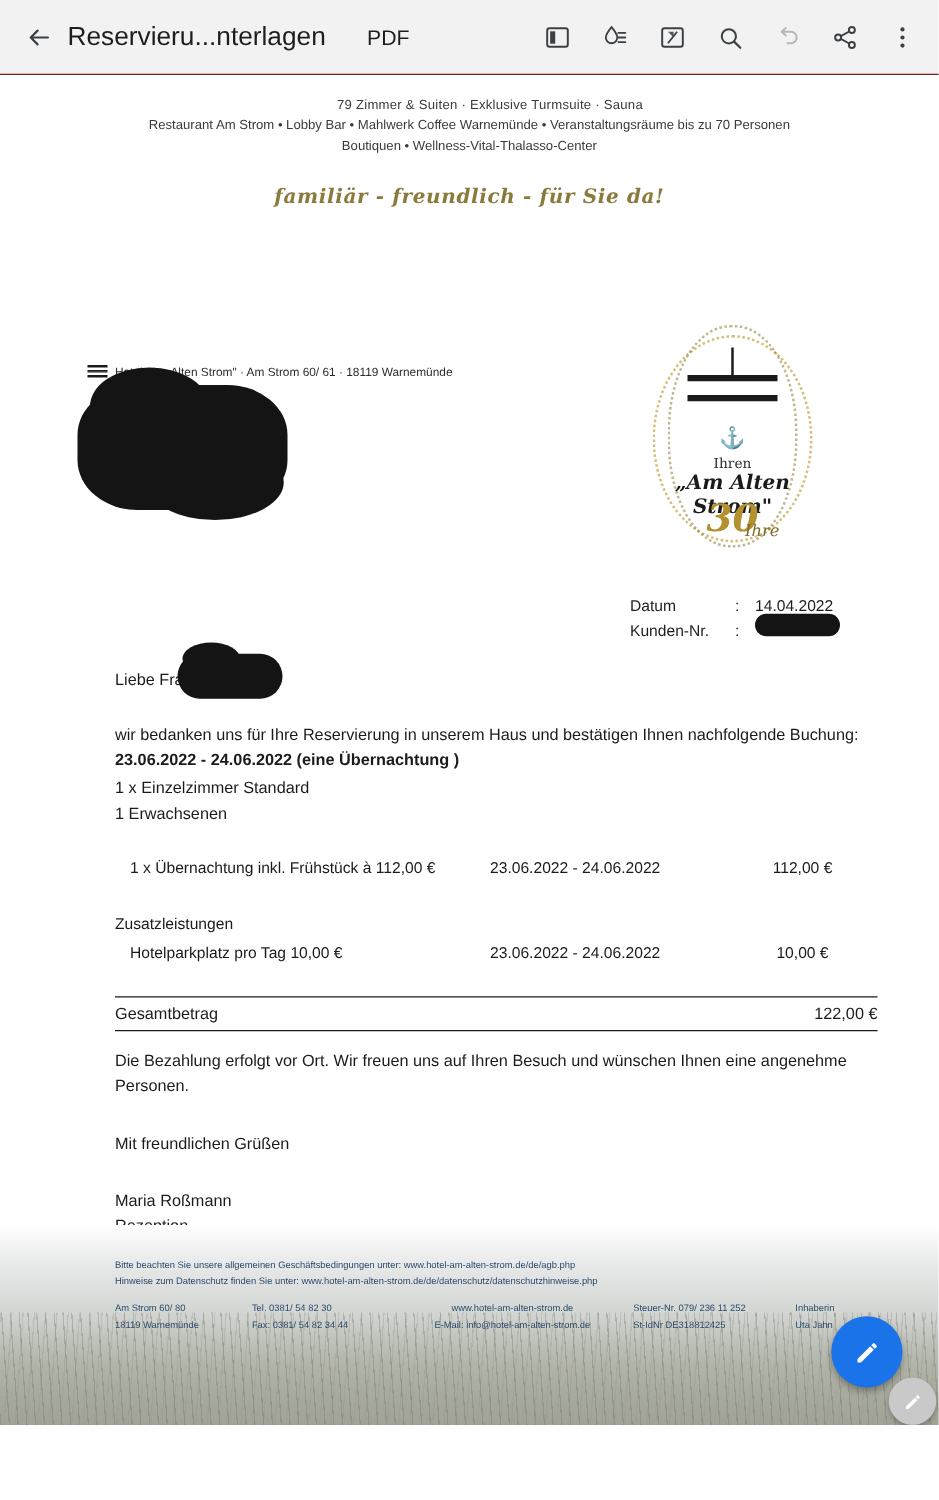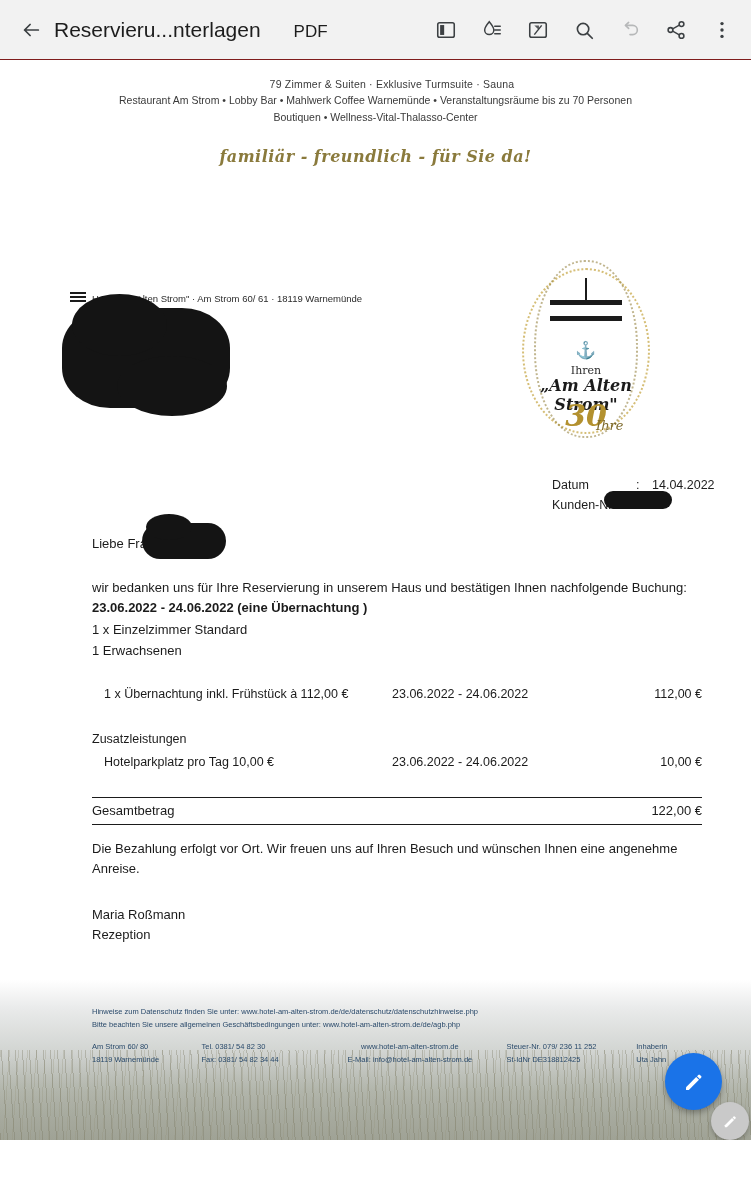--- a/index.html
+++ b/index.html
@@ -221,21 +221,21 @@
 
   
   .meta {
     position: absolute;
     left: 504px; top: 415px;
     font-size: 12.5px;
     color: #1d1d1d;
     line-height: 1.6;
   }
   .meta-row { display: flex; }
-  .meta-label { width: 84px; margin-left: 48px; }
+  .meta-label { width: 84px; }
   .meta-colon { width: 16px; }
 
   
   .body-text {
     position: absolute;
     left: 92px; top: 474px;
     width: 610px;
     font-size: 13px;
     color: #1b1b1b;
     line-height: 1.55;
@@ -247,21 +247,21 @@
 
   .item-table {
     width: 100%;
     margin-top: 22px;
     border-collapse: collapse;
     font-size: 12.5px;
   }
   .item-table td { padding: 2px 0; vertical-align: top; }
   .col-desc { width: 300px; padding-left: 12px !important; }
   .col-date { width: 190px; }
-  .col-amount { text-align: right; }
+  .col-amount { text-align: center; }
 
   .section-head { margin-top: 24px; font-size: 12.5px; }
 
   .total-sep {
     margin-top: 22px;
     border-top: 1px solid #1b1b1b;
   }
   .total-row {
     display: flex; justify-content: space-between;
     font-size: 13px;
@@ -481,34 +481,35 @@
         </tbody>
       </table>
 
       <div class="total-sep"></div>
       <div class="total-row">
         <span>Gesamtbetrag</span>
         <span>122,00 €</span>
       </div>
       <div class="total-under"></div>
 
-      <div class="closing">Die Bezahlung erfolgt vor Ort. Wir freuen uns auf Ihren Besuch und wünschen Ihnen eine angenehme Anreise.</div>
+      <div class="closing">Die Bezahlung erfolgt vor Ort. Wir freuen uns auf Ihren Besuch und wünschen Ihnen eine angenehme Personen.</div>
+      <div class="signoff">Mit freundlichen Grüßen</div>
       <div class="signer">
         <div>Maria Roßmann</div>
         <div>Rezeption</div>
       </div>
     </div>
 
     <div class="redact" id="redact-name"></div>
 
     <div class="footer-band">
       <div class="grass"></div>
       <div class="footer-note">
+        <div>Bitte beachten Sie unsere allgemeinen Geschäftsbedingungen unter: www.hotel-am-alten-strom.de/de/agb.php</div>
         <div>Hinweise zum Datenschutz finden Sie unter: www.hotel-am-alten-strom.de/de/datenschutz/datenschutzhinweise.php</div>
-        <div>Bitte beachten Sie unsere allgemeinen Geschäftsbedingungen unter: www.hotel-am-alten-strom.de/de/agb.php</div>
       </div>
       <div class="footer-cols">
         <div class="fc fc1">
           <div>Am Strom 60/ 80</div>
           <div>18119 Warnemünde</div>
         </div>
         <div class="fc fc2">
           <div>Tel. 0381/ 54 82 30</div>
           <div>Fax: 0381/ 54 82 34 44</div>
         </div>

